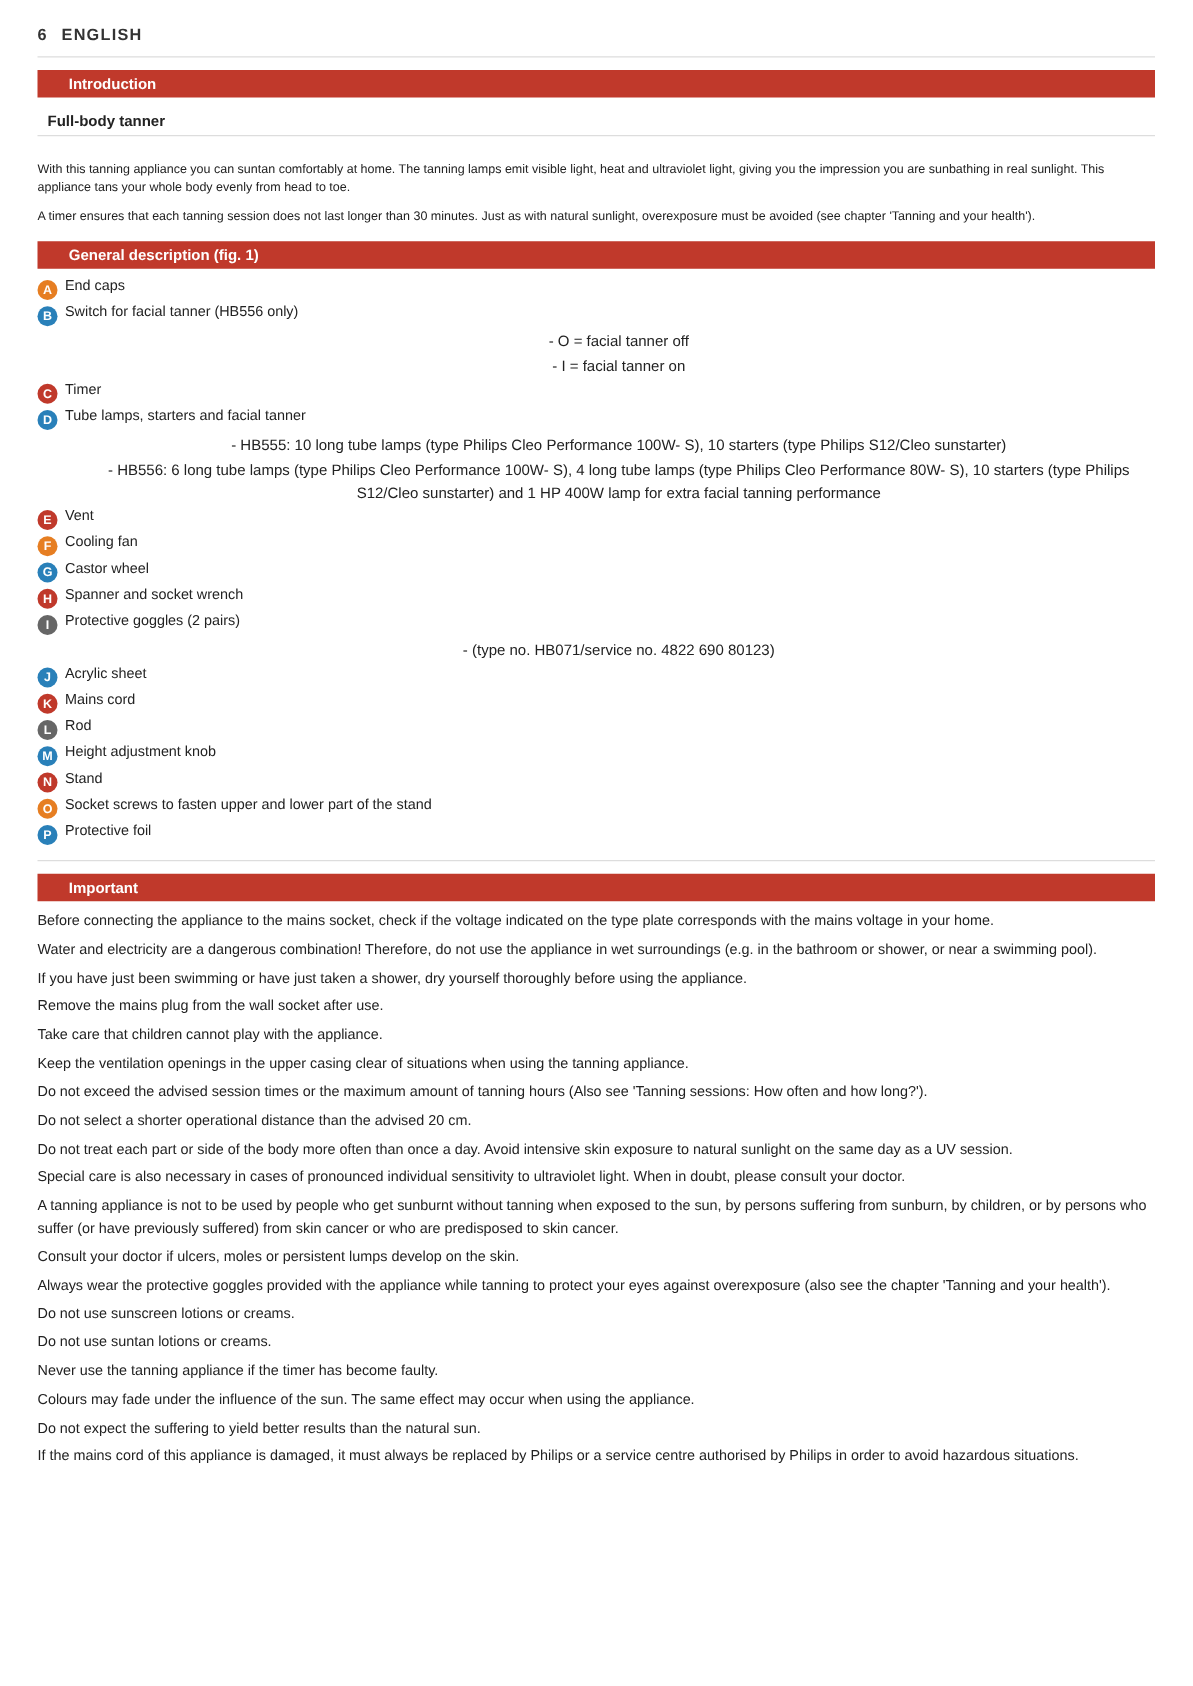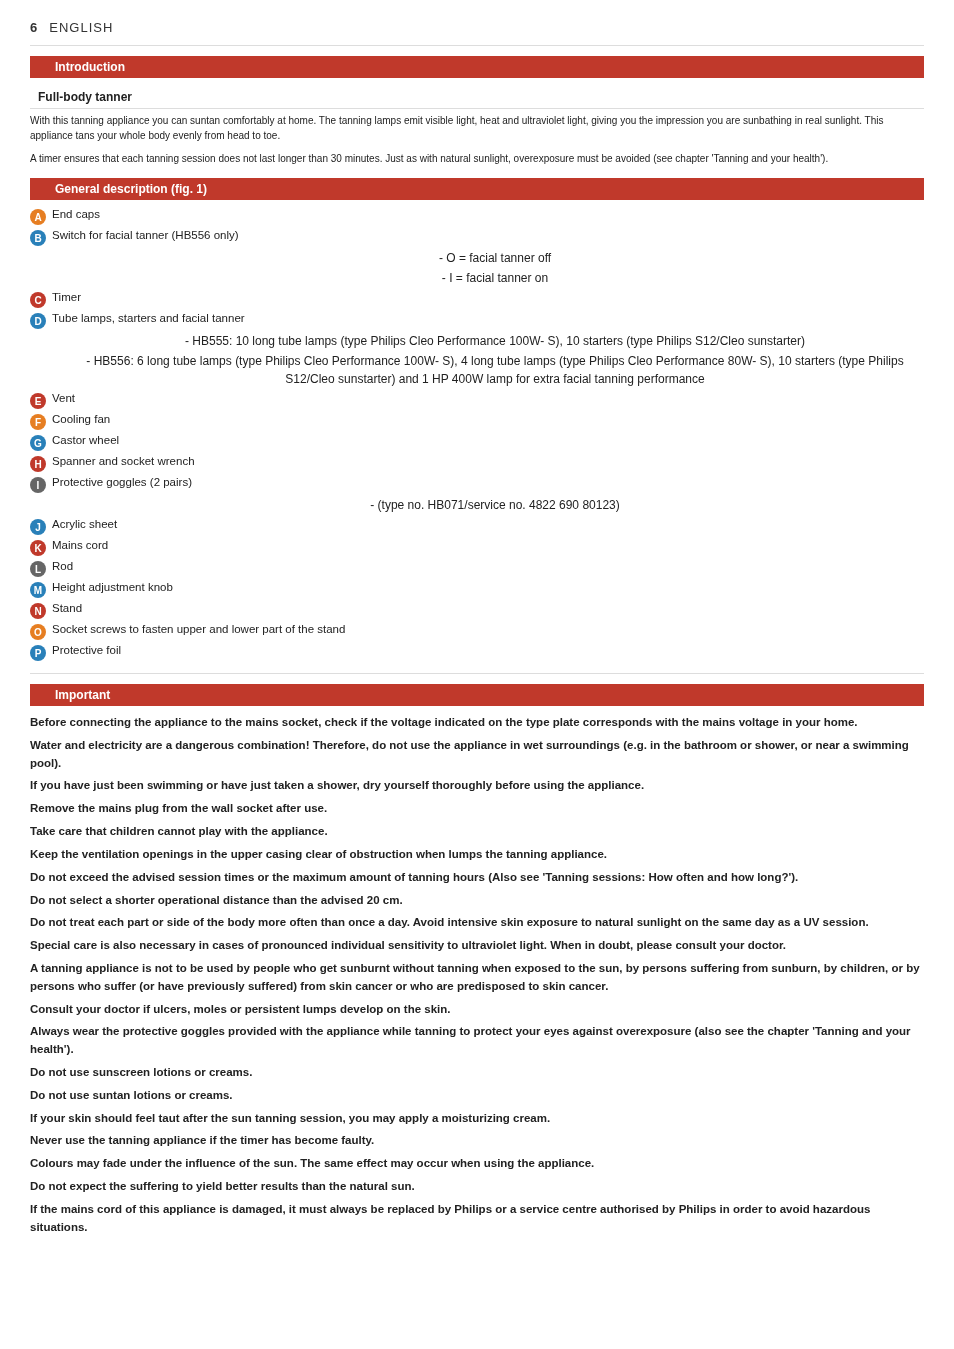--- a/index.html
+++ b/index.html
@@ -18,39 +18,39 @@
       gap: 12px;
       margin-bottom: 10px;
     }
     .page-number {
       font-size: 13px;
       font-weight: bold;
       color: #333;
     }
     .page-lang {
       font-size: 13px;
-      font-weight: normal;
+      font-weight: bold;
       color: #333;
       letter-spacing: 1px;
     }
 
     .section-header {
       background-color: #c0392b;
       color: #fff;
       font-weight: bold;
       font-size: 12px;
       padding: 4px 25px;
       margin-bottom: 8px;
     }
 
     .subsection-header {
       font-weight: bold;
       font-size: 12px;
       padding: 4px 8px;
-      margin-bottom: 4px;
+      margin-bottom: 19px;
       border-bottom: 1px solid #ddd;
     }
 
     .text-block {
       margin-bottom: 8px;
       line-height: 1.5;
       font-size: 10px;
     }
 
     .list-item {
@@ -94,21 +94,20 @@
     }
 
     .section-block {
       margin-bottom: 12px;
     }
 
     .important-text {
       font-size: 11.5px;
       line-height: 1.55;
       margin-bottom: 5px;
-      font-weight: bold;
     }
   </style>
 </head>
 <body>
 
 <div class="page-number-title">
   <span class="page-number">6</span>
   <span class="page-lang">ENGLISH</span>
 </div>
 
@@ -242,29 +241,28 @@
 <div class="section-block">
   <div class="section-header">
     <span>Important</span>
   </div>
   <div id="important-lines">
       <p class="important-text">Before connecting the appliance to the mains socket, check if the voltage indicated on the type plate corresponds with the mains voltage in your home.</p>
       <p class="important-text">Water and electricity are a dangerous combination! Therefore, do not use the appliance in wet surroundings (e.g. in the bathroom or shower, or near a swimming pool).</p>
       <p class="important-text">If you have just been swimming or have just taken a shower, dry yourself thoroughly before using the appliance.</p>
       <p class="important-text">Remove the mains plug from the wall socket after use.</p>
       <p class="important-text">Take care that children cannot play with the appliance.</p>
-      <p class="important-text">Keep the ventilation openings in the upper casing clear of obstruction when lumps the tanning appliance.</p>
+      <p class="important-text">Keep the ventilation openings in the upper casing clear of situations when using the tanning appliance.</p>
       <p class="important-text">Do not exceed the advised session times or the maximum amount of tanning hours (Also see 'Tanning sessions: How often and how long?').</p>
       <p class="important-text">Do not select a shorter operational distance than the advised 20 cm.</p>
       <p class="important-text">Do not treat each part or side of the body more often than once a day. Avoid intensive skin exposure to natural sunlight on the same day as a UV session.</p>
       <p class="important-text">Special care is also necessary in cases of pronounced individual sensitivity to ultraviolet light. When in doubt, please consult your doctor.</p>
       <p class="important-text">A tanning appliance is not to be used by people who get sunburnt without tanning when exposed to the sun, by persons suffering from sunburn, by children, or by persons who suffer (or have previously suffered) from skin cancer or who are predisposed to skin cancer.</p>
       <p class="important-text">Consult your doctor if ulcers, moles or persistent lumps develop on the skin.</p>
       <p class="important-text">Always wear the protective goggles provided with the appliance while tanning to protect your eyes against overexposure (also see the chapter 'Tanning and your health').</p>
       <p class="important-text">Do not use sunscreen lotions or creams.</p>
       <p class="important-text">Do not use suntan lotions or creams.</p>
-      <p class="important-text">If your skin should feel taut after the sun tanning session, you may apply a moisturizing cream.</p>
       <p class="important-text">Never use the tanning appliance if the timer has become faulty.</p>
       <p class="important-text">Colours may fade under the influence of the sun. The same effect may occur when using the appliance.</p>
       <p class="important-text">Do not expect the suffering to yield better results than the natural sun.</p>
       <p class="important-text">If the mains cord of this appliance is damaged, it must always be replaced by Philips or a service centre authorised by Philips in order to avoid hazardous situations.</p>
     </div>
 </div>
 
 </body></html>

